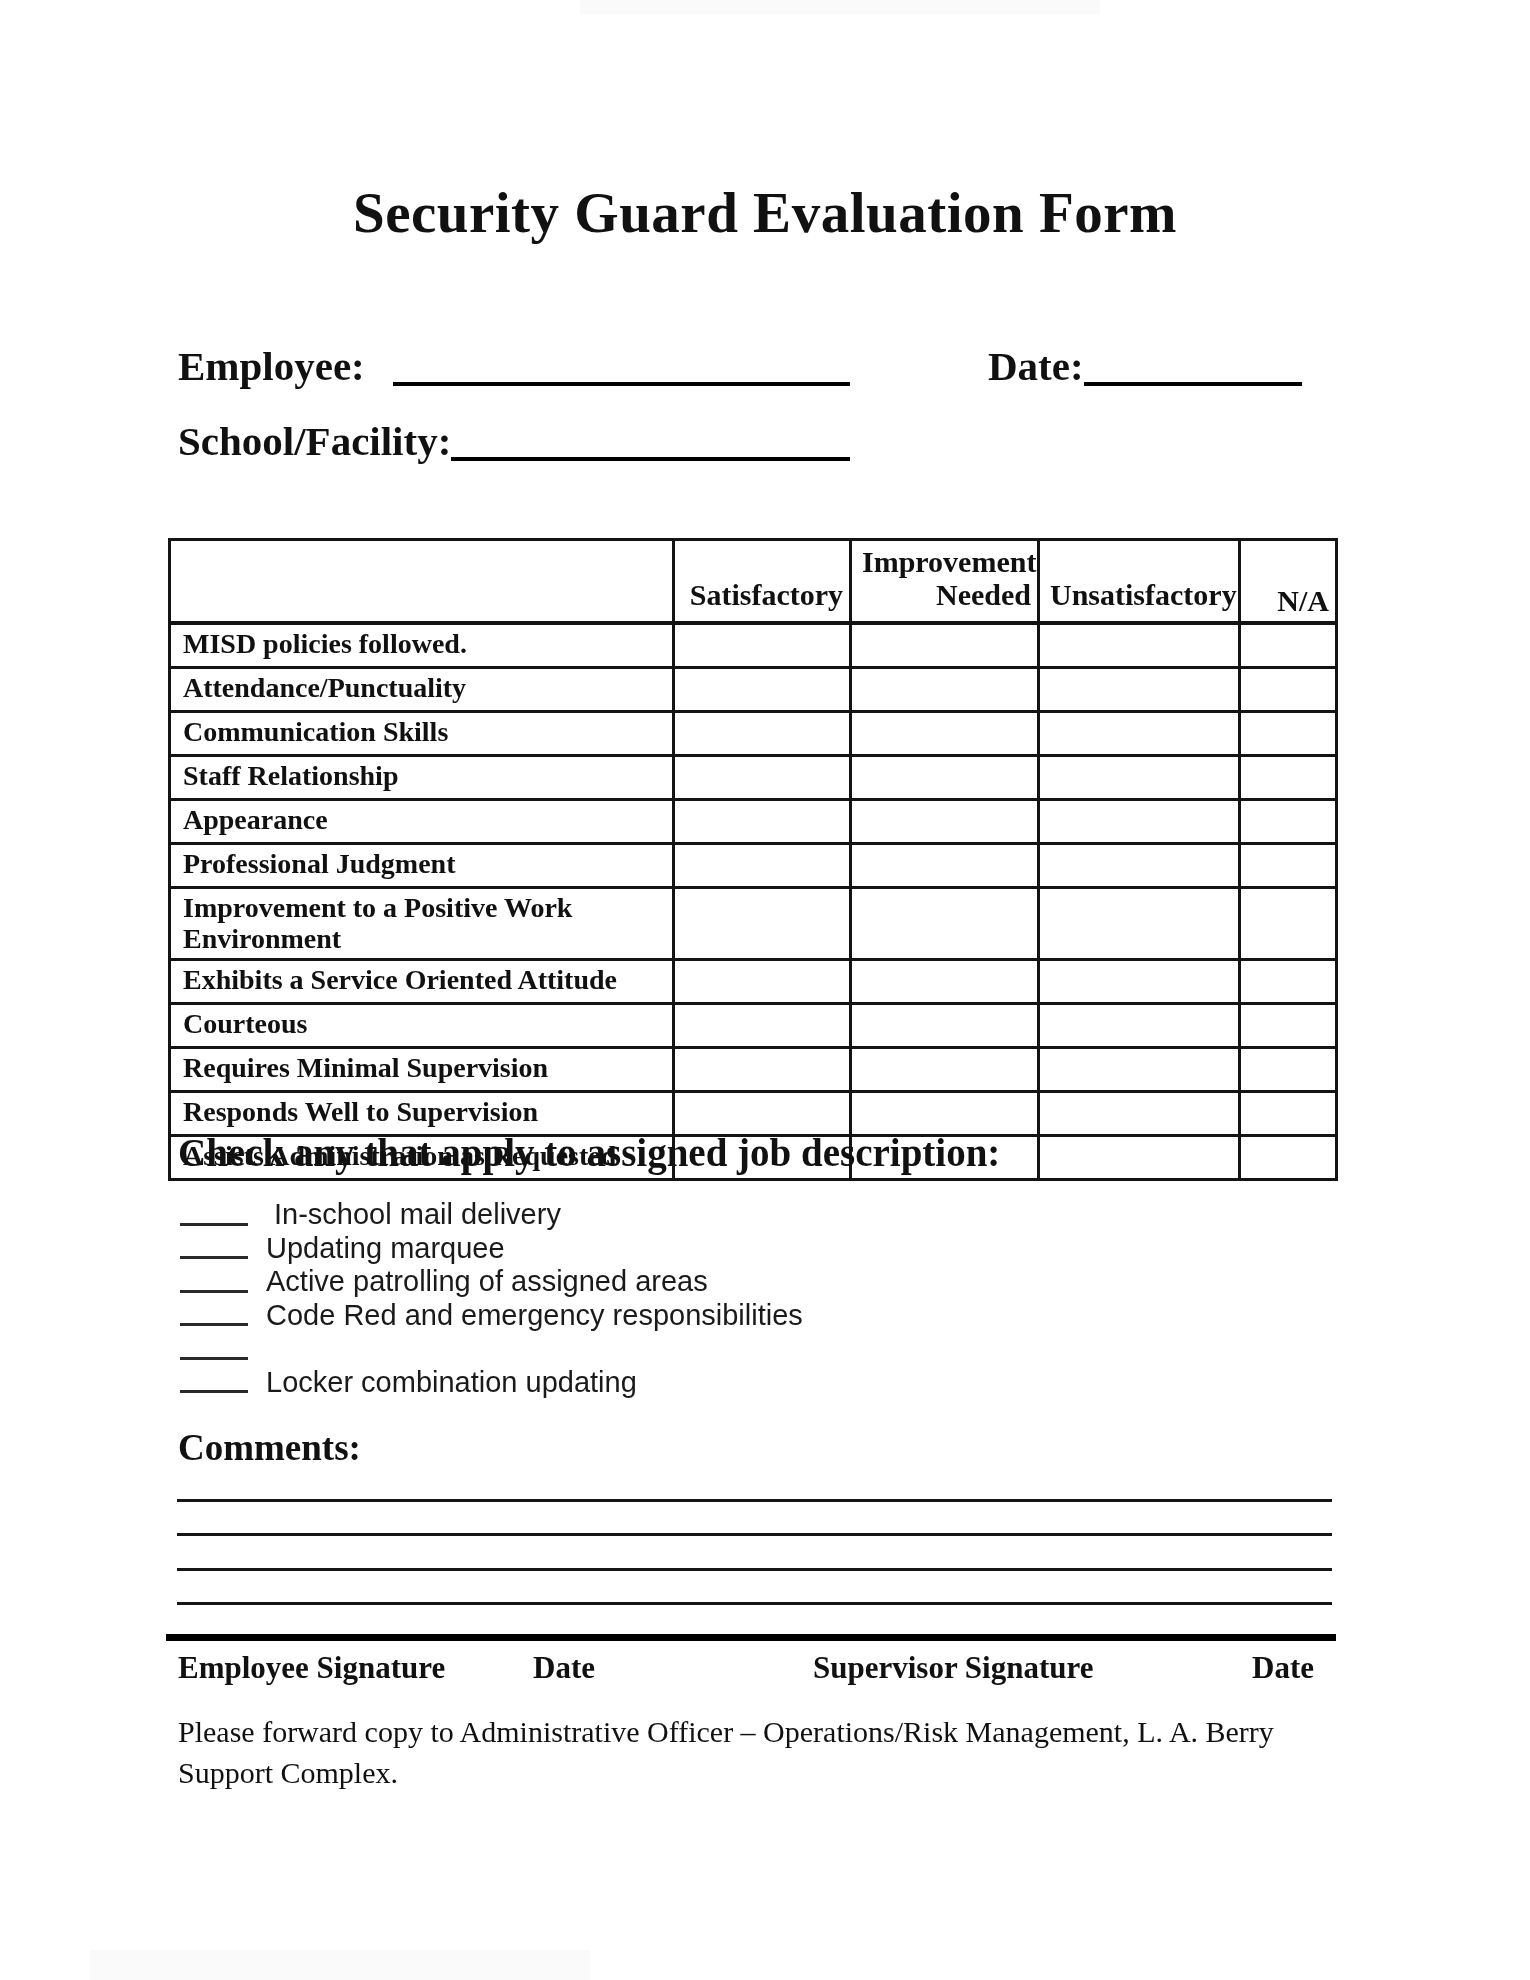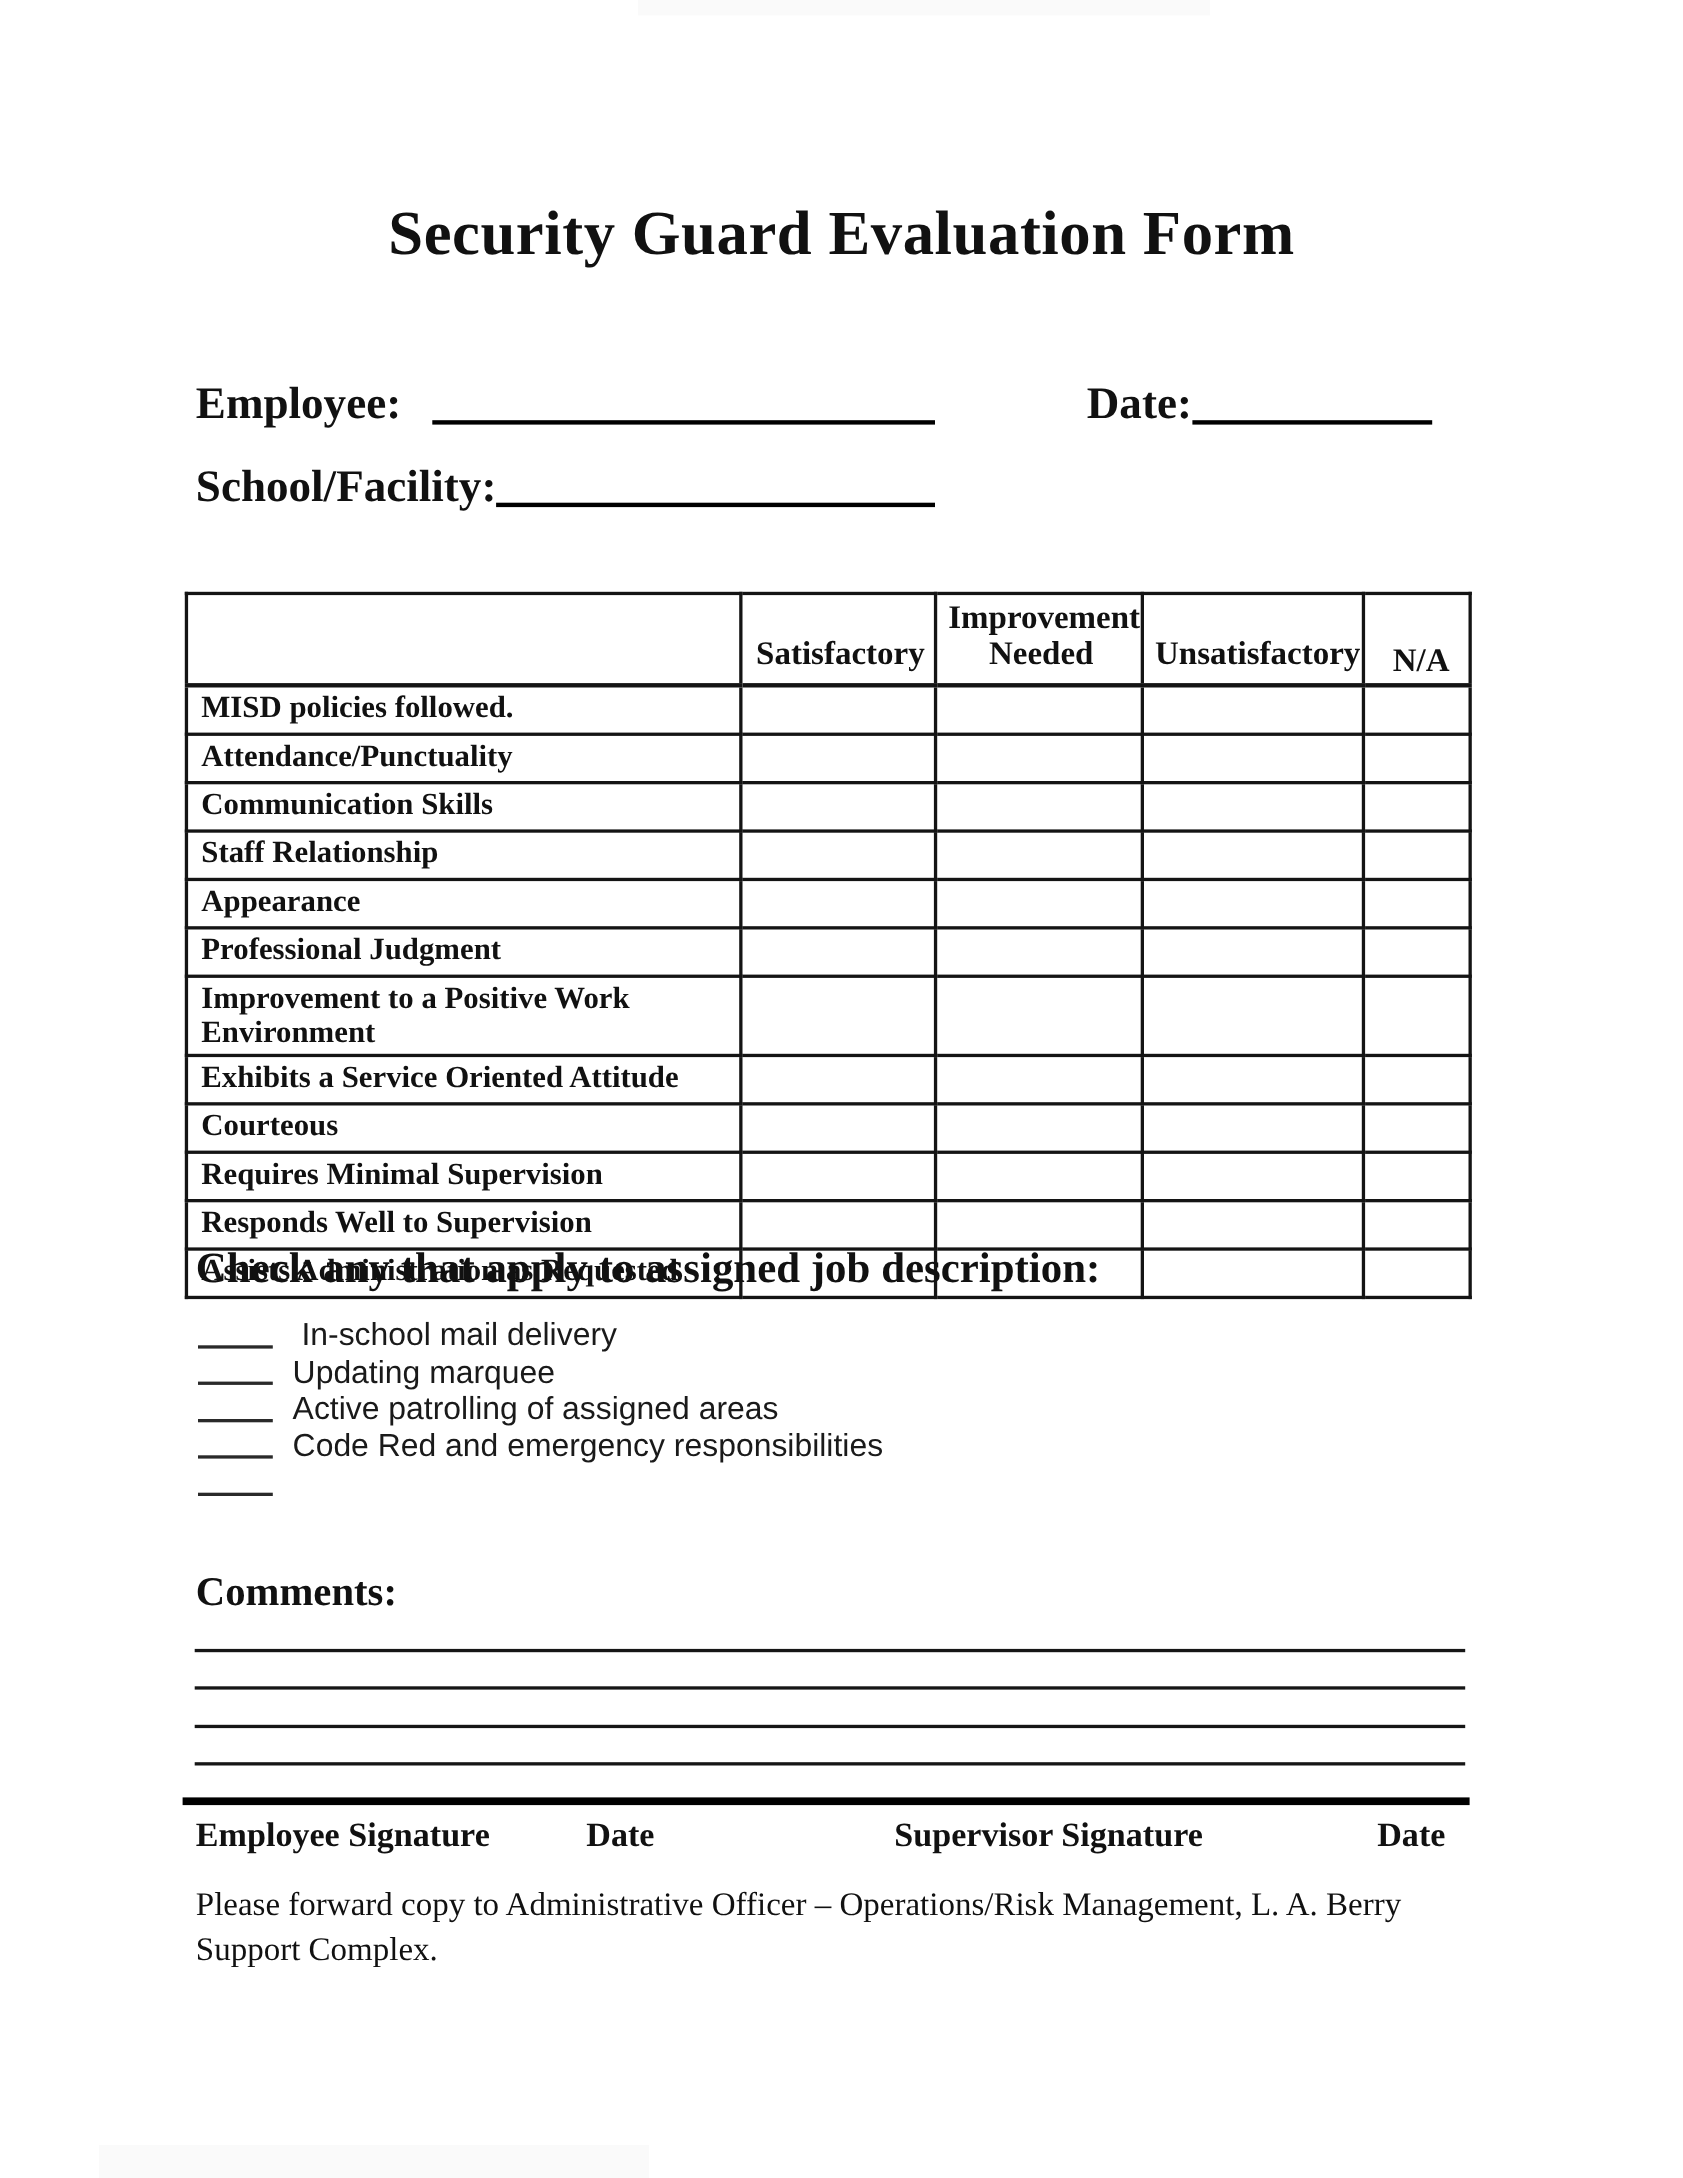--- a/index.html
+++ b/index.html
@@ -28,21 +28,21 @@
   #row-employee{left:178px;top:344px;width:672px;gap:28px;}
   #row-date{left:988px;top:344px;width:314px;}
   #row-school{left:178px;top:419px;width:672px;}
 
   table.eval{
     position:absolute;left:168px;top:538px;
     width:1167px;border-collapse:collapse;table-layout:fixed;
   }
   table.eval th, table.eval td{border:3px solid #141414;}
   table.eval th{
-    height:70px;vertical-align:bottom;text-align:center;
+    height:70px;vertical-align:bottom;text-align:right;
     font-size:30px;font-weight:bold;line-height:1.1;
     padding:0 6px 10px 10px;border-bottom-width:4px;
   }
   table.eval th.na-col{padding-left:14px;padding-bottom:4px;}
   table.eval td{height:35px;}
   td.criteria{
     font-size:28px;font-weight:bold;line-height:1.12;
     padding:3px 10px 3px 12px;vertical-align:top;
   }
   .col-criteria{width:504px;}
@@ -231,20 +231,24 @@
       <span class="check-blank"></span>
       <span class="check-label">Active patrolling of assigned areas</span>
     </div>
     <div class="check-item">
       <span class="check-blank"></span>
       <span class="check-label">Code Red and emergency responsibilities</span>
     </div>
     <div class="check-item">
       <span class="check-blank"></span>
     </div>
+    <div class="check-item">
+      <span class="check-blank"></span>
+      <span class="check-label">Locker combination updating</span>
+    </div>
   </div>
 
   <div class="comments-label">Comments:</div>
 
   <div class="comment-line" style="top:1499px;"></div>
   <div class="comment-line" style="top:1533px;"></div>
   <div class="comment-line" style="top:1568px;"></div>
   <div class="comment-line" style="top:1602px;"></div>
 
   <div class="rule-thick"></div>

